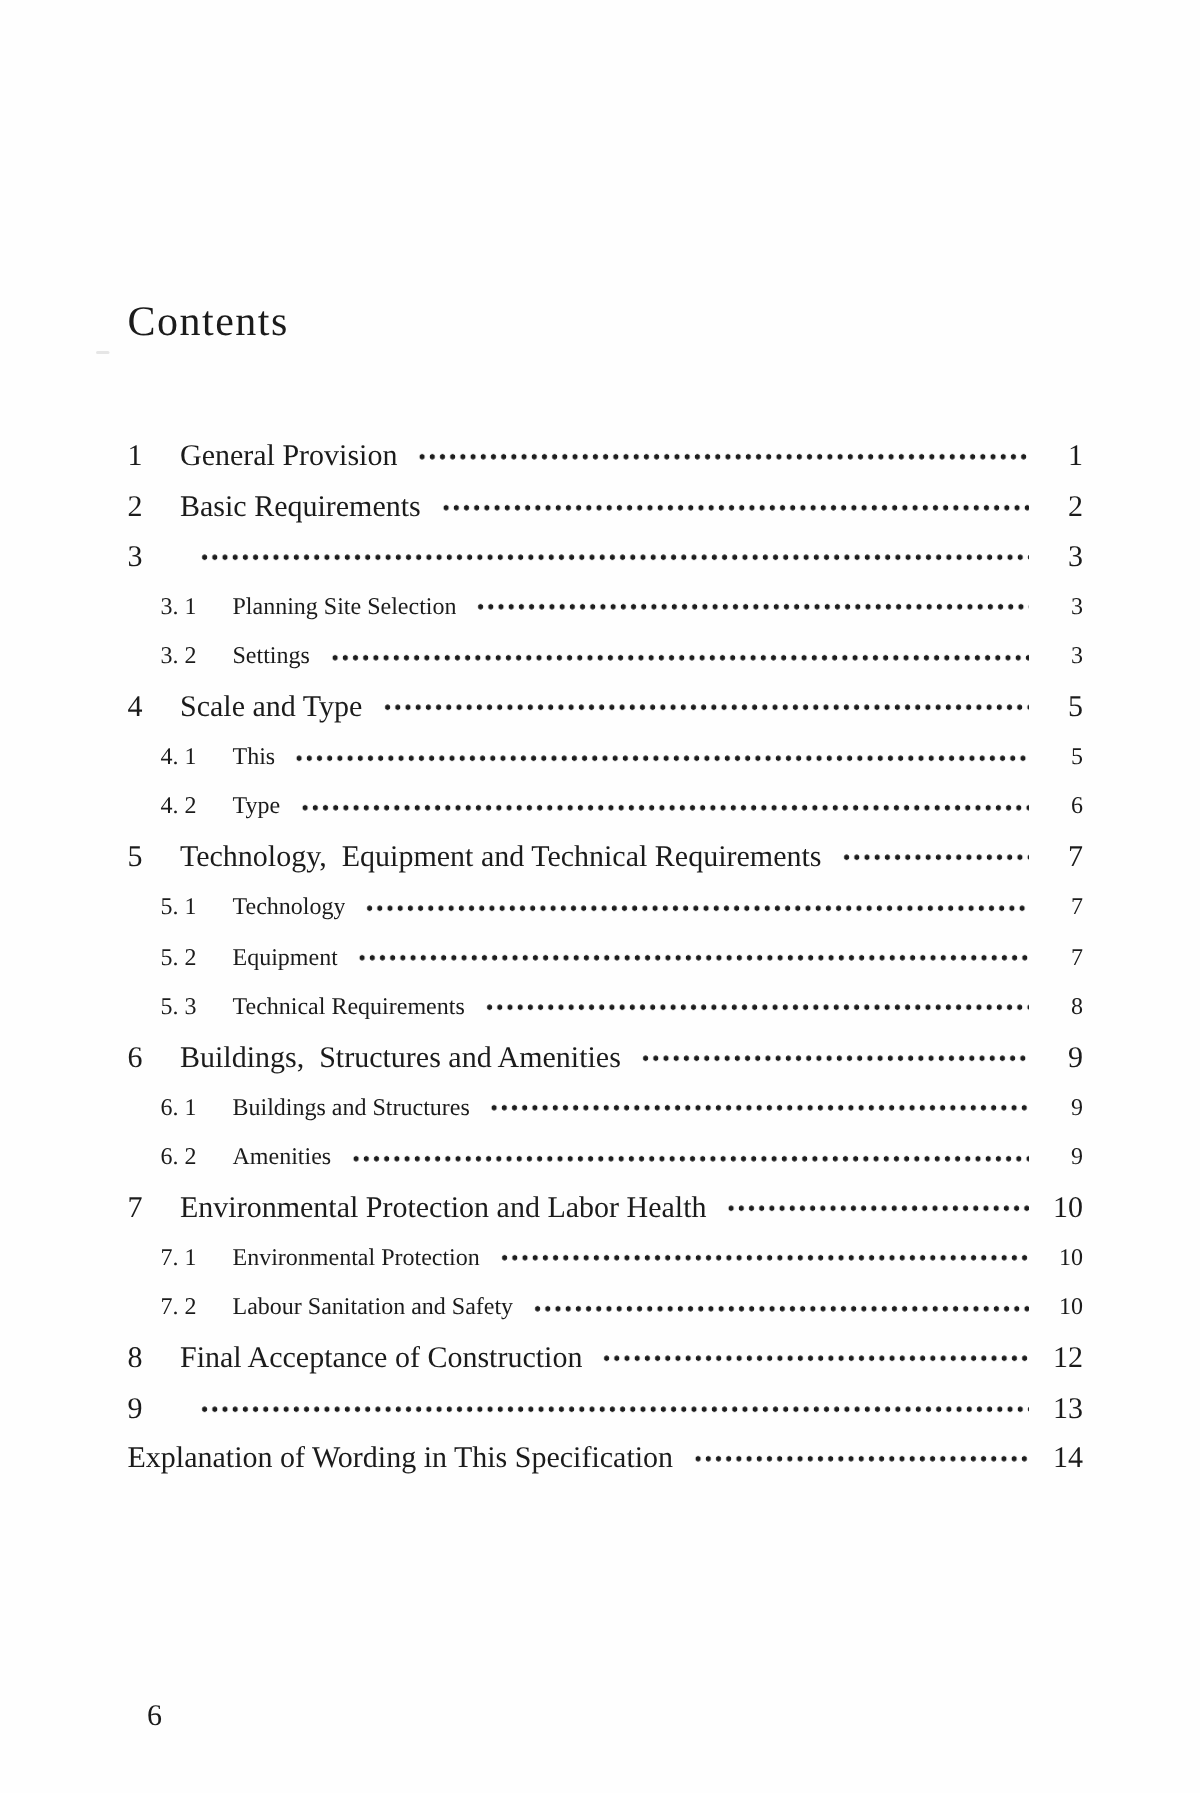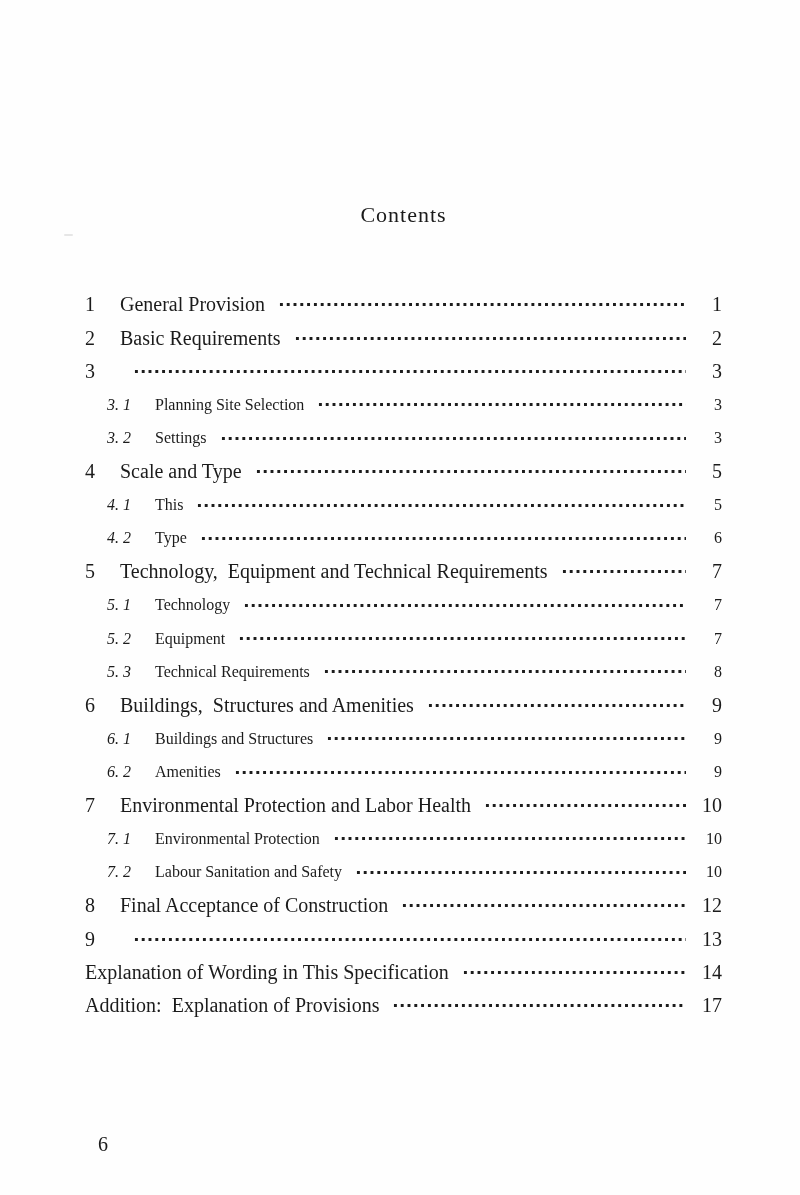--- a/index.html
+++ b/index.html
@@ -14,41 +14,41 @@
     background: #fefefe;
     color: #1b1b1b;
     font-family: "Liberation Serif", "DejaVu Serif", serif;
     overflow: hidden;
   }
   .title {
     position: absolute;
     top: 196px;
     left: 85px;
     width: 637px;
-    text-align: center;
-    font-size: 22px;
+    text-align: left;
+    font-size: 28px;
     line-height: 38px;
     letter-spacing: 1px;
   }
   .toc {
     position: absolute;
     top: 288px;
     left: 85px;
     width: 637px;
   }
   .row {
     display: flex;
     align-items: center;
     height: 33.4px;
   }
   .level-1, .level-0 { font-size: 20px; }
   .level-2 { font-size: 16px; padding-left: 22px; }
   .num { flex: none; white-space: pre; }
   .level-1 .num { width: 35px; }
-  .level-2 .num { width: 48px; font-style: italic; }
+  .level-2 .num { width: 48px; }
   .label {
     flex: none;
     white-space: pre;
     max-width: 540px;
     overflow: hidden;
   }
   .leader {
     flex: 1 1 auto;
     min-width: 18px;
     align-self: stretch;
@@ -204,21 +204,15 @@
     <span class="num">9</span>
     <span class="leader"></span>
     <span class="pagenum">13</span>
   </div>
       <div class="row level-0">
 
     <span class="label">Explanation of Wording in This Specification</span>
     <span class="leader"></span>
     <span class="pagenum">14</span>
   </div>
-      <div class="row level-0">
-
-    <span class="label">Addition:  Explanation of Provisions</span>
-    <span class="leader"></span>
-    <span class="pagenum">17</span>
-  </div>
     </div>
   <div class="folio">6</div>
 </div>
 
 </body></html>

